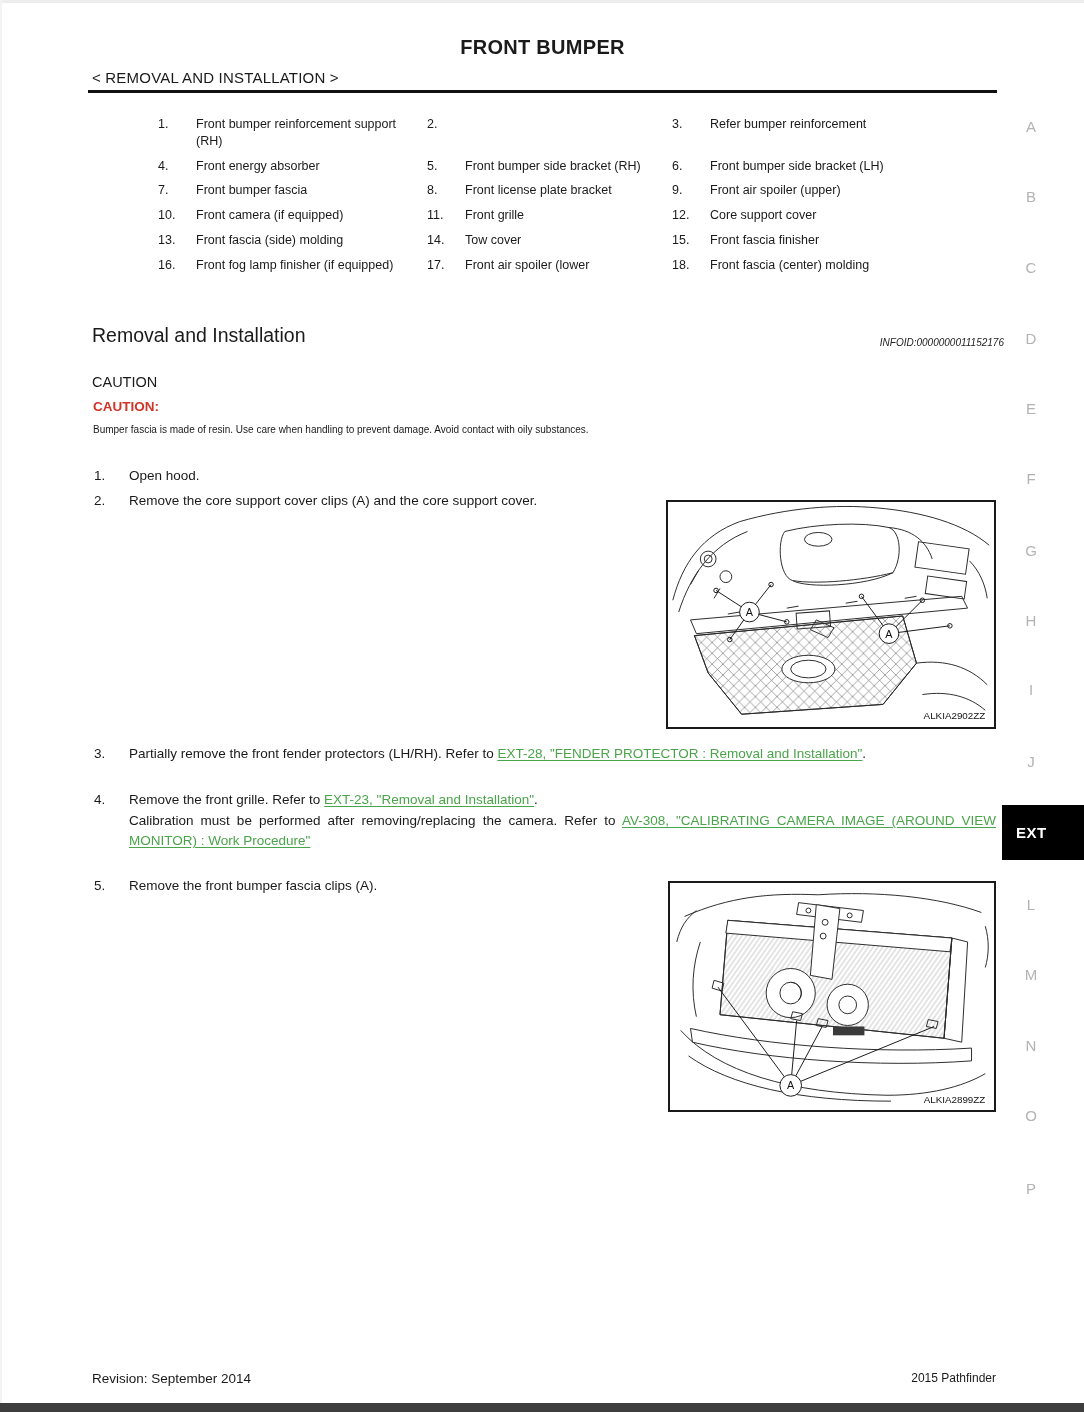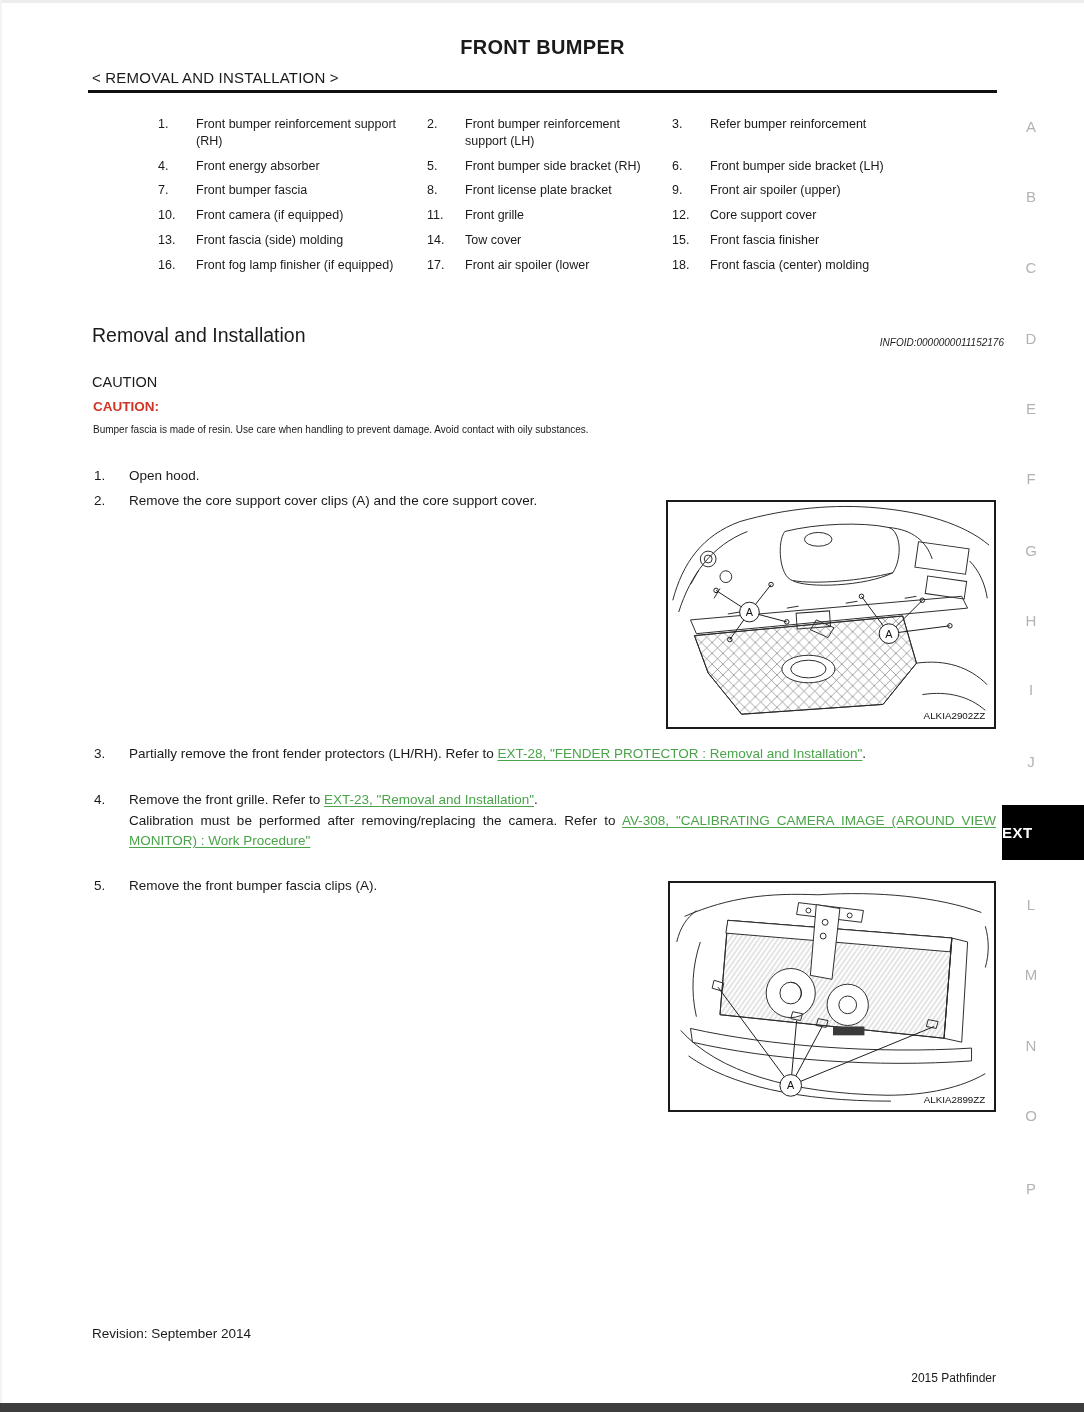--- a/index.html
+++ b/index.html
@@ -48,23 +48,23 @@
   .figure{position:absolute;border:2px solid #1a1a1a;box-sizing:border-box;background:#fff;overflow:hidden;}
   .fig-1{left:666px;top:500px;width:330px;height:229px;}
   .fig-2{left:668px;top:881px;width:328px;height:231px;}
   .figure svg{display:block;width:100%;height:100%;}
   .figcode{font-size:10px;fill:#111;}
 
   .tabletter{position:absolute;left:1008px;width:46px;text-align:center;
     font-size:15px;color:var(--sidegray);}
   .ext-tab{position:absolute;left:1002px;top:805px;width:82px;height:55px;background:#000;
     color:#fff;font-weight:bold;font-size:15px;display:flex;align-items:center;
-    box-sizing:border-box;letter-spacing:.5px;}
-
-  .footer-left{position:absolute;left:92px;top:1326px;font-size:13.5px;}
+    padding-left:14px;box-sizing:border-box;letter-spacing:.5px;}
+
+  .footer-left{position:absolute;left:92px;top:1371px;font-size:13.5px;}
   .footer-center{position:absolute;left:88px;top:1367px;width:909px;text-align:center;
     font-size:18px;font-weight:bold;margin-top:48px;}
   .footer-right{position:absolute;right:88px;top:1371px;font-size:12px;}
 </style>
 </head>
 <body>
 
 <div class="edge-top"></div>
 <div class="edge-left"></div>
 
@@ -72,21 +72,20 @@
 <div class="subtitle">&lt; REMOVAL AND INSTALLATION &gt;</div>
 <div class="rule"></div>
 
 <div class="parts">
   <div class="part">
       <span class="num">1.</span>
       <span class="lbl">Front bumper reinforcement support (RH)</span>
     </div>
   <div class="part">
       <span class="num">2.</span>
-      <span class="lbl">Front bumper reinforcement support (LH)</span>
     </div>
   <div class="part">
       <span class="num">3.</span>
       <span class="lbl">Refer bumper reinforcement</span>
     </div>
   <div class="part">
       <span class="num">4.</span>
       <span class="lbl">Front energy absorber</span>
     </div>
   <div class="part">

